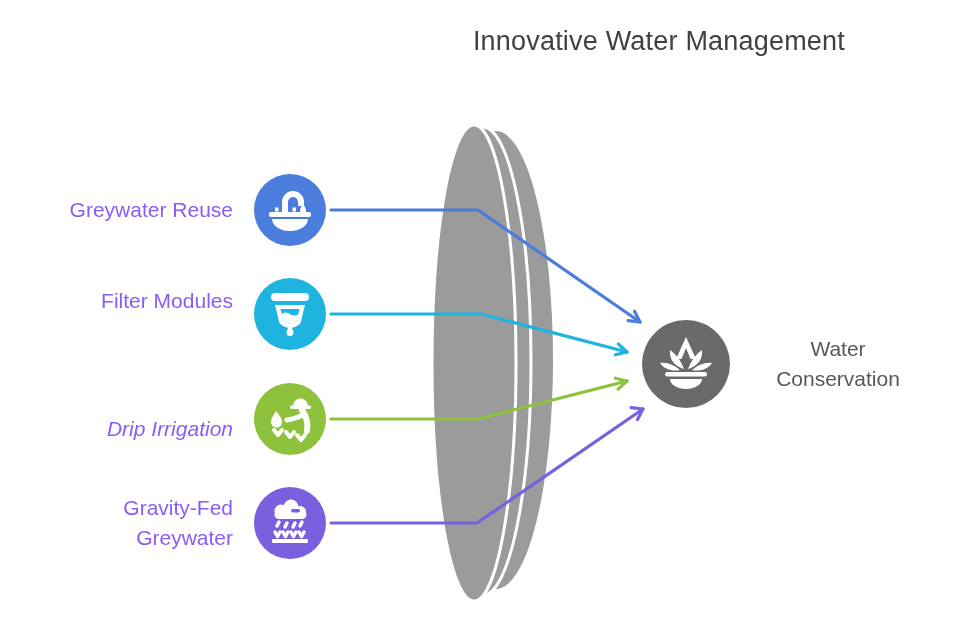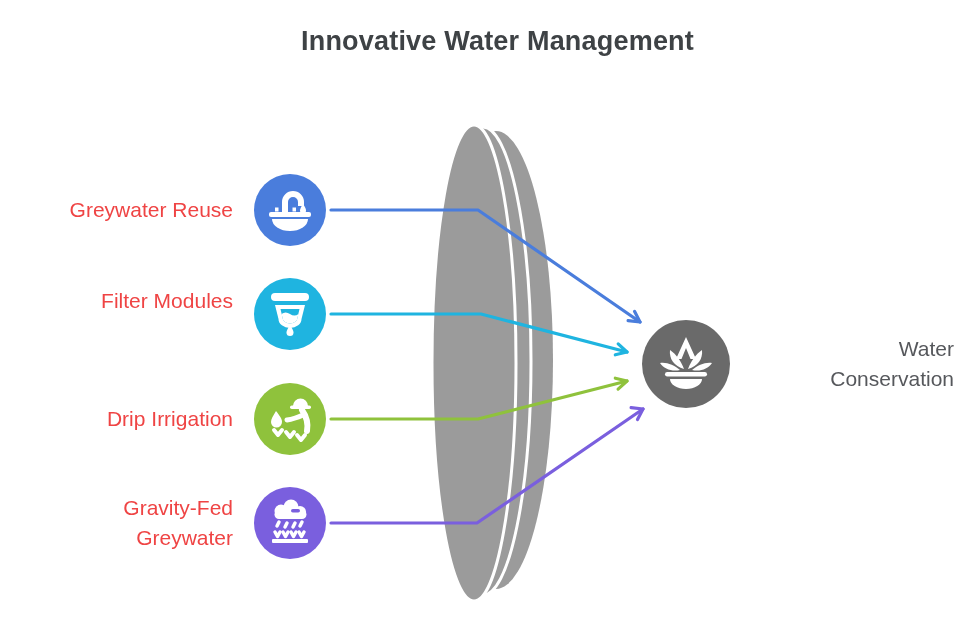--- a/index.html
+++ b/index.html
@@ -3,33 +3,33 @@
 <meta charset="utf-8">
 <style>
   html,body{margin:0;padding:0;background:#fff;}
   #canvas{
     position:relative;width:962px;height:641px;background:#fff;overflow:hidden;
     font-family:"Liberation Sans","DejaVu Sans",sans-serif;
   }
   #diagram-svg{position:absolute;left:0;top:0;}
   .title{
     position:absolute;left:150px;top:26px;width:695px;height:38px;
-    text-align:center;font-size:27px;font-weight:bold;color:#3E4245;letter-spacing:.2px;
+    text-align:right;font-size:27px;font-weight:normal;color:#3E4245;letter-spacing:.2px;
   }
   .item-label{
     position:absolute;left:35px;width:198px;height:64px;
     display:flex;align-items:center;justify-content:flex-end;
-    text-align:right;font-size:21px;line-height:1.45;color:#ef4444;
+    text-align:right;font-size:21px;line-height:1.45;color:#8b5cf6;
   }
   .node-label{
     position:absolute;left:748px;width:180px;height:64px;
     display:flex;align-items:center;justify-content:flex-start;
-    text-align:right;font-size:21px;line-height:1.45;color:#56585C;margin-left:26px;
+    text-align:center;font-size:21px;line-height:1.45;color:#56585C;
   }
-  .y1{top:178px;} .y2{top:269px;} .y3{top:387px;} .y4{top:491px;}
+  .y1{top:178px;} .y2{top:269px;} .y3{top:397px;font-style:italic;} .y4{top:491px;}
 </style>
 </head>
 <body>
 
 <div id="canvas">
 
   <div class="title">Innovative Water Management</div>
 
   <svg id="diagram-svg" width="962" height="641" viewBox="0 0 962 641">
 

